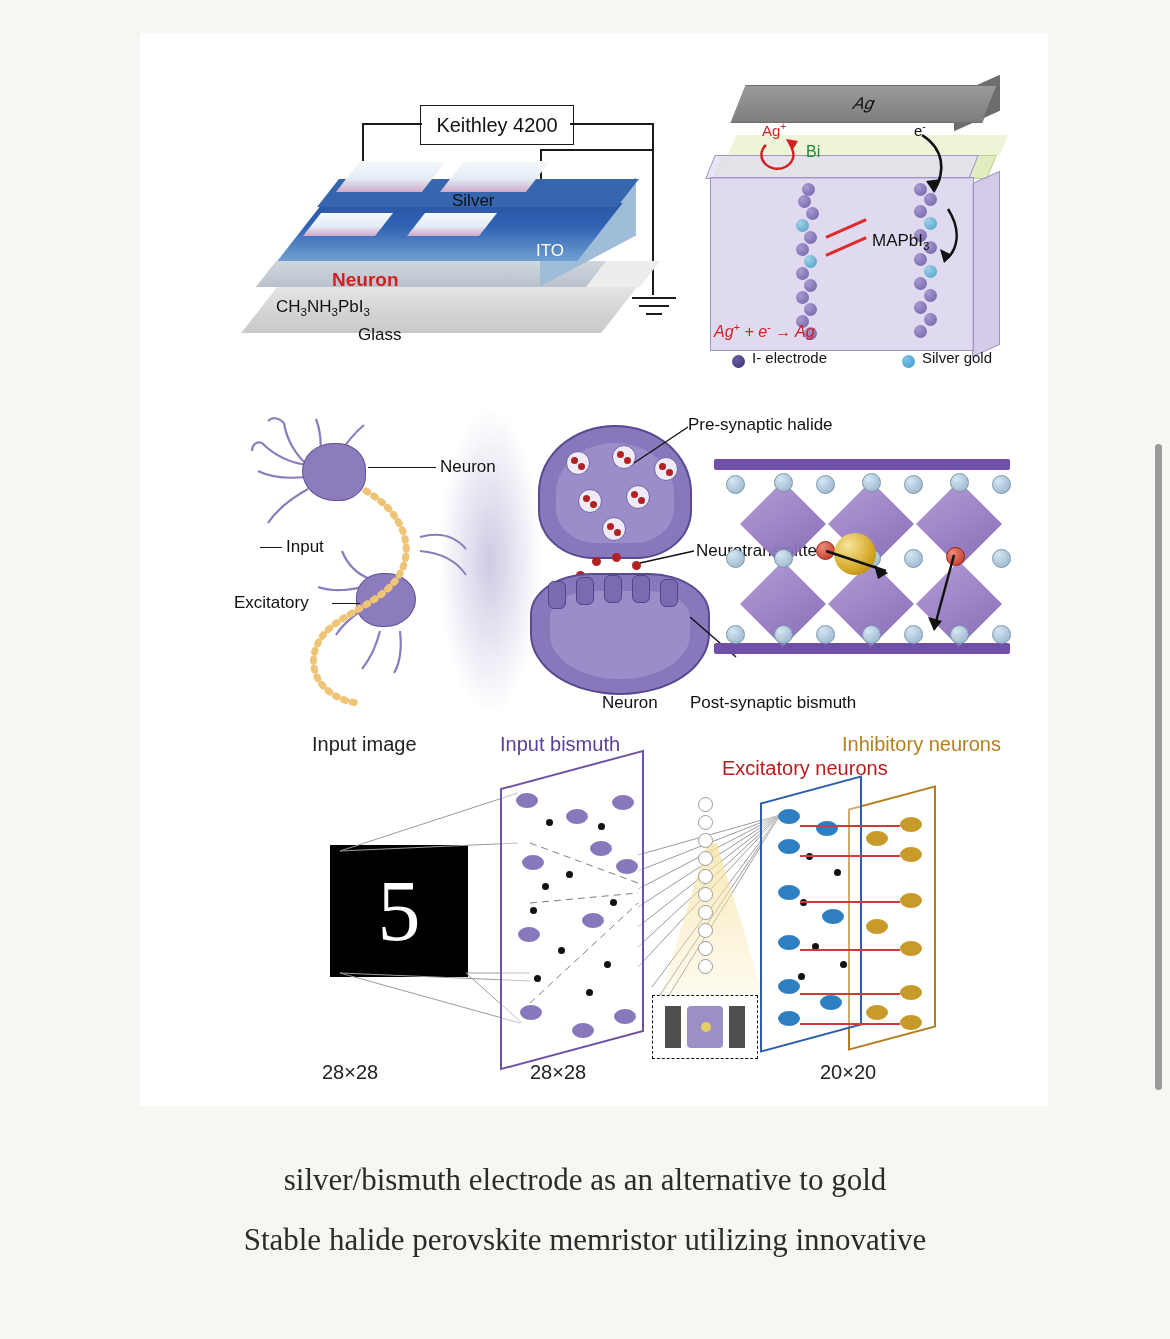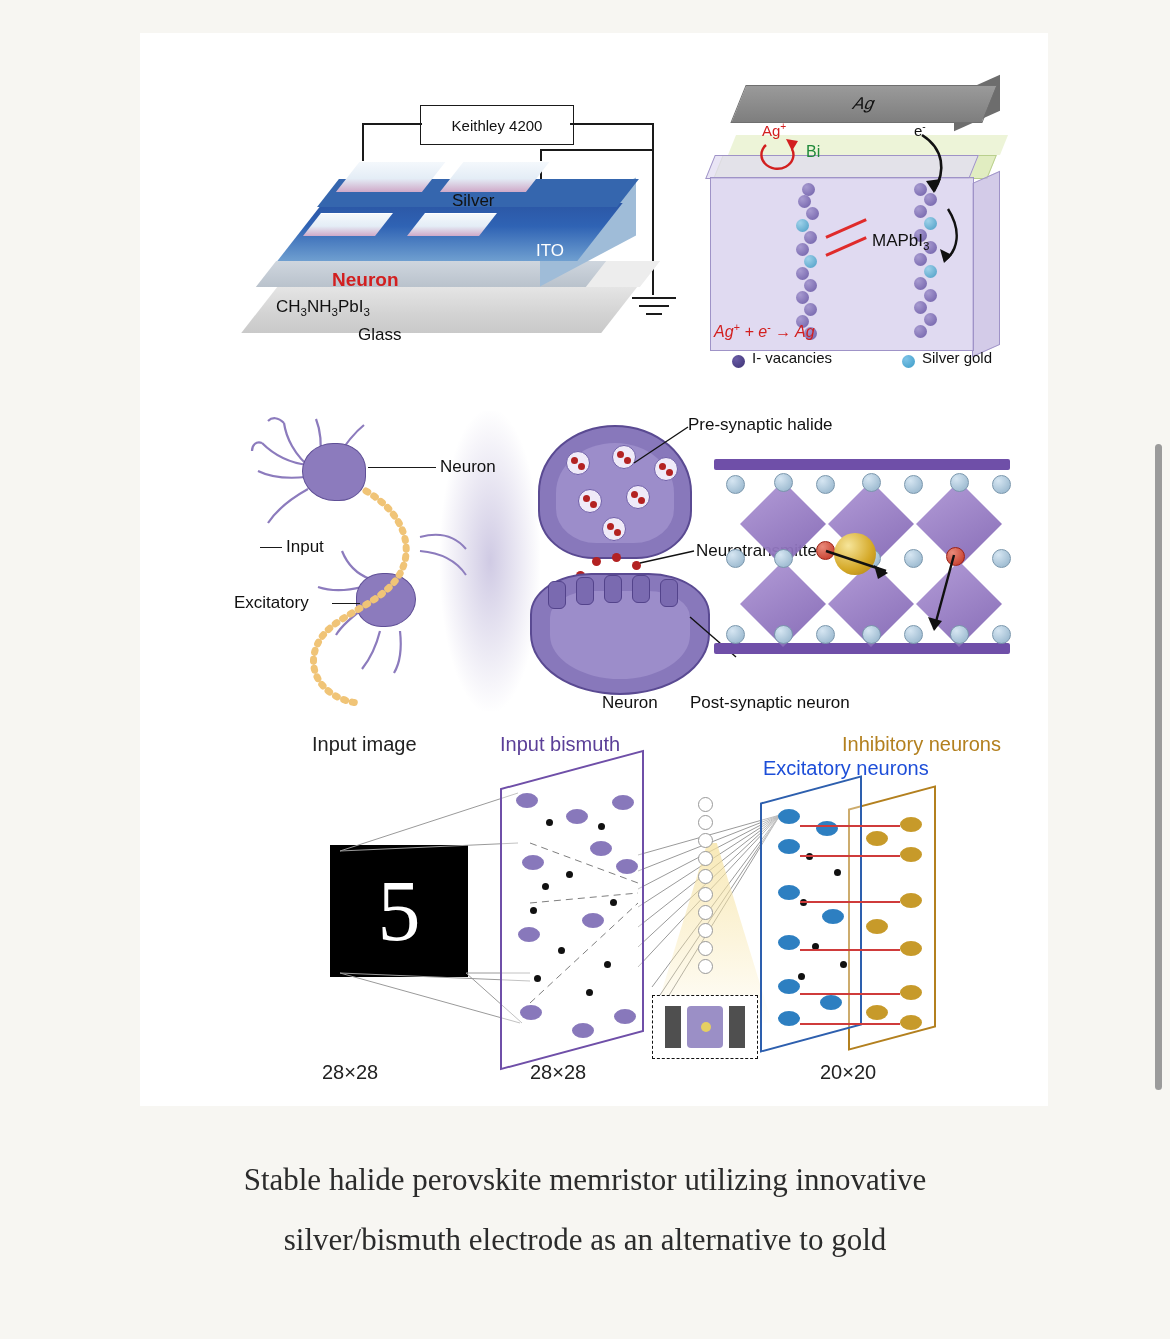--- a/index.html
+++ b/index.html
@@ -27,21 +27,21 @@
     background: #ffffff;
   }
   .fig-sec { position: absolute; }
 
   
   #panel-device { left: 100px; top: 20px; width: 420px; height: 350px; }
 
   .keithley-box {
     position: absolute; left: 180px; top: 52px; width: 152px; height: 38px;
     border: 1.6px solid #1a1a1a; background: #fff;
-    font-size: 15px; color: #111; display: flex; align-items: center; justify-content: center;
+    font-size: 20px; color: #111; display: flex; align-items: center; justify-content: center;
   }
   .wire { position: absolute; background: #1a1a1a; }
   .ground { position: absolute; }
   .ground i { position: absolute; display: block; background: #1a1a1a; height: 2px; left: 0; }
 
   
   .slab {
     position: absolute;
     transform-style: preserve-3d;
   }
@@ -383,21 +383,21 @@
       <div class="redline" style="left:128px; top:168px; width:44px; transform:rotate(-24deg);"></div>
       <div class="redline" style="left:128px; top:186px; width:44px; transform:rotate(-24deg);"></div>
 
       <div class="lbl" style="left:176px; top:172px; font-size:17px;">MAPbI<sub>3</sub></div>
 
       <div class="lbl ital" style="left:18px; top:262px; color:#d21f1f; font-size:16px;">
         Ag<sup>+</sup> + e<sup>-</sup> <span style="font-style:normal;">→</span> Ag
       </div>
 
       <div class="legend-dot v" style="left:36px; top:296px;"></div>
-      <div class="lbl" style="left:56px; top:290px; font-size:15px;">I- vacancies</div>
+      <div class="lbl" style="left:56px; top:290px; font-size:15px;">I- electrode</div>
       <div class="legend-dot s" style="left:206px; top:296px;"></div>
       <div class="lbl" style="left:226px; top:290px; font-size:15px;">Silver gold</div>
     </div>
 
     <div class="fig-sec" id="panel-neuron">
 
       <svg width="230" height="300" style="position:absolute; left:10px; top:10px;">
         <g stroke="#8c7bbd" stroke-width="2.2" fill="none">
           <path d="M62,54 C44,40 36,22 34,8"></path>
           <path d="M58,50 C40,48 24,40 12,28"></path>
@@ -477,21 +477,21 @@
       <div class="lbl" style="left:-6px; top:188px; font-size:17px;">Excitatory</div>
 
       <svg width="300" height="300" style="position:absolute; left:330px; top:0px;">
         <path d="M64,58 L118,22" stroke="#111" stroke-width="1.4" fill="none"></path>
         <path d="M70,158 L124,146" stroke="#111" stroke-width="1.4" fill="none"></path>
         <path d="M120,212 L166,252" stroke="#111" stroke-width="1.4" fill="none"></path>
       </svg>
       <div class="lbl" style="left:448px; top:10px; font-size:17px;">Pre-synaptic halide</div>
       <div class="lbl" style="left:456px; top:136px; font-size:17px;">Neurotransmitter</div>
       <div class="lbl" style="left:362px; top:288px; font-size:17px;">Neuron</div>
-      <div class="lbl" style="left:450px; top:288px; font-size:17px;">Post-synaptic neuron</div>
+      <div class="lbl" style="left:450px; top:288px; font-size:17px;">Post-synaptic bismuth</div>
     </div>
 
     <div class="fig-sec" id="panel-octa">
       <div class="bar-purple" style="left:18px; top:30px; width:296px;"></div>
       <div class="bar-purple" style="left:18px; top:214px; width:296px;"></div>
 
       <div class="octa" style="left:44px; top:52px;"></div>
       <div class="octa" style="left:132px; top:52px;"></div>
       <div class="octa" style="left:220px; top:52px;"></div>
       <div class="octa" style="left:44px; top:132px;"></div>
@@ -529,21 +529,21 @@
         <polygon points="192,144 178,136 182,150" fill="#111"></polygon>
         <path d="M258,126 L238,200" stroke="#111" stroke-width="2.4" fill="none"></path>
         <polygon points="238,202 232,188 246,192" fill="#111"></polygon>
       </svg>
     </div>
 
     <div class="fig-sec" id="panel-snn">
 
       <div class="snn-title" style="left:112px; top:10px; color:#222;">Input image</div>
       <div class="snn-title" style="left:300px; top:10px; color:#5b3f98;">Input bismuth</div>
-      <div class="snn-title" style="left:522px; top:34px; color:#1d4ed8;margin-left:41px;">Excitatory neurons</div>
+      <div class="snn-title" style="left:522px; top:34px; color:#b91c1c;">Excitatory neurons</div>
       <div class="snn-title" style="left:642px; top:10px; color:#b3801f;">Inhibitory neurons</div>
 
       <div id="mnist">5</div>
 
       <svg width="840" height="370" style="position:absolute; left:0; top:0;">
         <g stroke="#9a9a9a" stroke-width="1" fill="none">
           <line x1="140" y1="128" x2="318" y2="70"></line>
           <line x1="140" y1="128" x2="318" y2="120"></line>
           <line x1="266" y1="250" x2="322" y2="300"></line>
           <line x1="266" y1="250" x2="330" y2="250"></line>
@@ -653,21 +653,21 @@
       </div>
 
       <div class="snn-title" style="left:122px; top:338px; color:#222;">28×28</div>
       <div class="snn-title" style="left:330px; top:338px; color:#222;">28×28</div>
       <div class="snn-title" style="left:620px; top:338px; color:#222;">20×20</div>
     </div>
 
   </div>
 
   <div id="caption">
+    <div>silver/bismuth electrode as an alternative to gold</div>
     <div>Stable halide perovskite memristor utilizing innovative</div>
-    <div>silver/bismuth electrode as an alternative to gold</div>
   </div>
 
   <div id="scrollbar-track">
     <div id="scrollbar-thumb"></div>
   </div>
 
 </div>
 
 </body></html>

